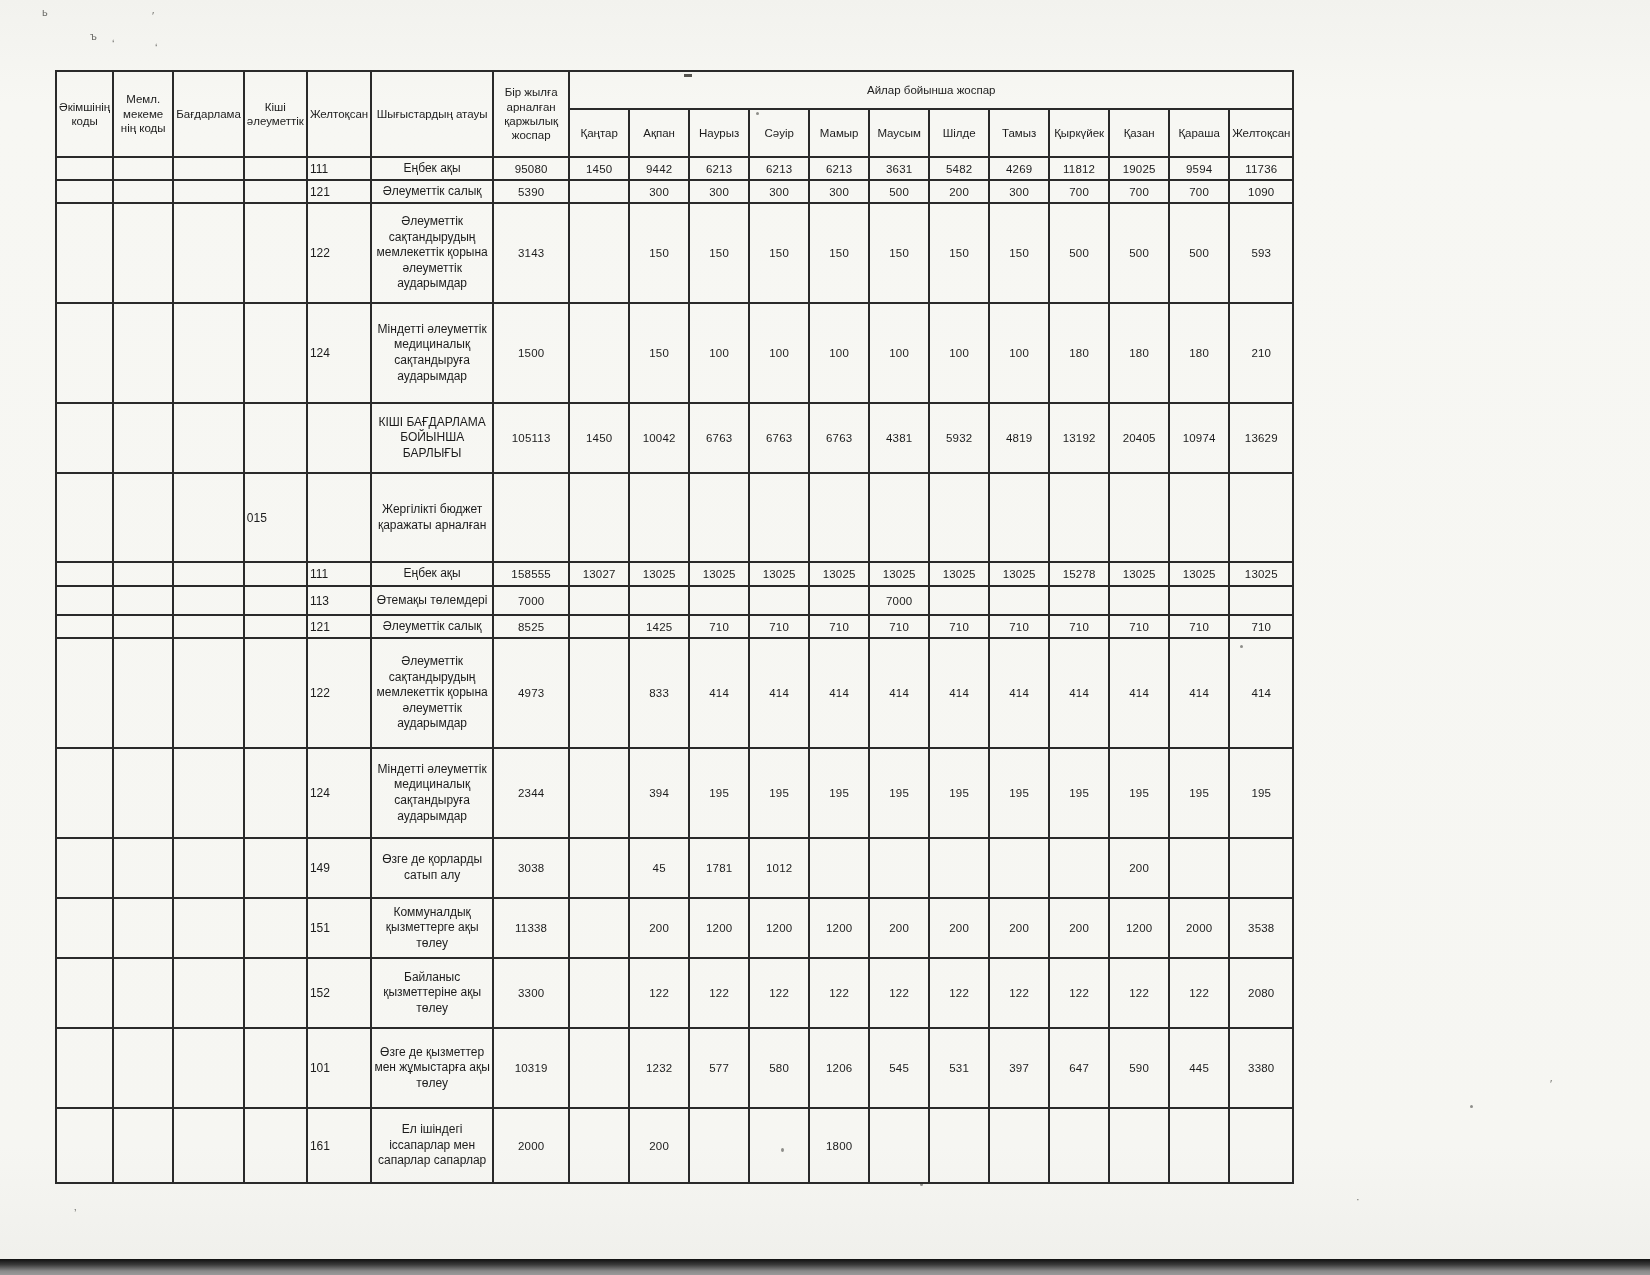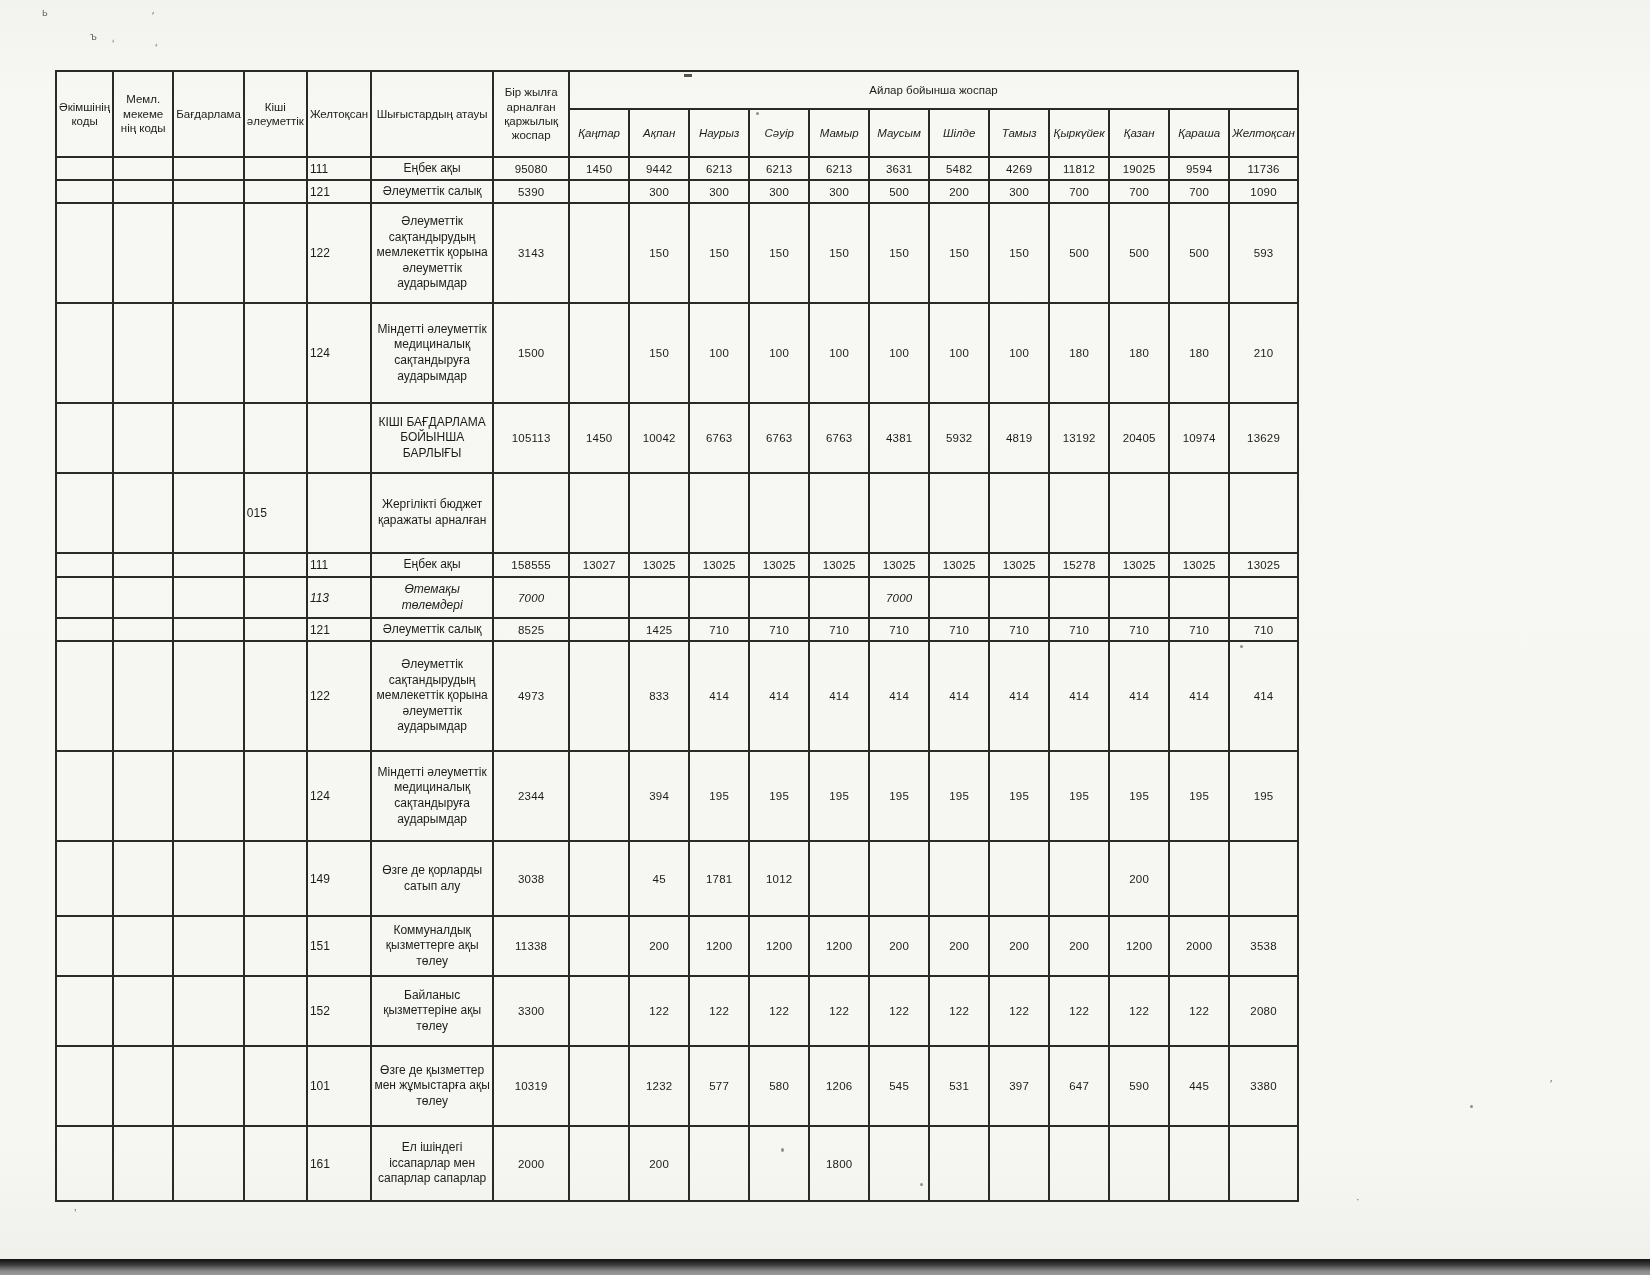--- a/index.html
+++ b/index.html
@@ -26,21 +26,21 @@
     padding:1px 2px;
     font-weight:normal;
     overflow:hidden;
   }
   thead th{
     text-align:center;vertical-align:middle;
     font-size:11.5px;line-height:1.25;
     background:transparent;
   }
   tr.group-hdr{height:38px;}
-  tr.month-hdr{height:48px;font-style:italic;}
+  tr.month-hdr{height:48px;}
   td.code{font-size:12px;text-align:left;vertical-align:middle;padding-left:3px;}
   td.name{font-size:12px;text-align:center;vertical-align:middle;line-height:1.3;padding-left:4px;padding-right:2px;}
   td.num{font-size:11.5px;text-align:center;vertical-align:middle;letter-spacing:0.2px;}
   
   .speck{position:absolute;background:#8e8e8a;border-radius:50%;}
   .mark{position:absolute;color:#6f6f6b;font-size:11px;}
   .smudge{position:absolute;background:#55544f;}
 </style>
 </head>
 <body>
@@ -209,21 +209,21 @@
         <td class="num">6763</td>
         <td class="num">6763</td>
         <td class="num">4381</td>
         <td class="num">5932</td>
         <td class="num">4819</td>
         <td class="num">13192</td>
         <td class="num">20405</td>
         <td class="num">10974</td>
         <td class="num">13629</td>
       </tr>
-      <tr style="height: 80px;">
+      <tr style="height: 89px;">
         <td class="code"></td>
         <td class="code"></td>
         <td class="code"></td>
         <td class="code">015</td>
         <td class="code"></td>
         <td class="name">Жергілікті бюджет қаражаты арналған</td>
         <td class="num"></td>
         <td class="num"></td>
         <td class="num"></td>
         <td class="num"></td>
@@ -251,21 +251,21 @@
         <td class="num">13025</td>
         <td class="num">13025</td>
         <td class="num">13025</td>
         <td class="num">13025</td>
         <td class="num">13025</td>
         <td class="num">15278</td>
         <td class="num">13025</td>
         <td class="num">13025</td>
         <td class="num">13025</td>
       </tr>
-      <tr style="height: 41px; font-style: italic;">
+      <tr style="height: 29px;">
         <td class="code"></td>
         <td class="code"></td>
         <td class="code"></td>
         <td class="code"></td>
         <td class="code">113</td>
         <td class="name">Өтемақы төлемдері</td>
         <td class="num">7000</td>
         <td class="num"></td>
         <td class="num"></td>
         <td class="num"></td>
@@ -335,21 +335,21 @@
         <td class="num">195</td>
         <td class="num">195</td>
         <td class="num">195</td>
         <td class="num">195</td>
         <td class="num">195</td>
         <td class="num">195</td>
         <td class="num">195</td>
         <td class="num">195</td>
         <td class="num">195</td>
       </tr>
-      <tr style="height: 75px;">
+      <tr style="height: 60px;">
         <td class="code"></td>
         <td class="code"></td>
         <td class="code"></td>
         <td class="code"></td>
         <td class="code">149</td>
         <td class="name">Өзге де қорларды сатып алу</td>
         <td class="num">3038</td>
         <td class="num"></td>
         <td class="num">45</td>
         <td class="num">1781</td>

